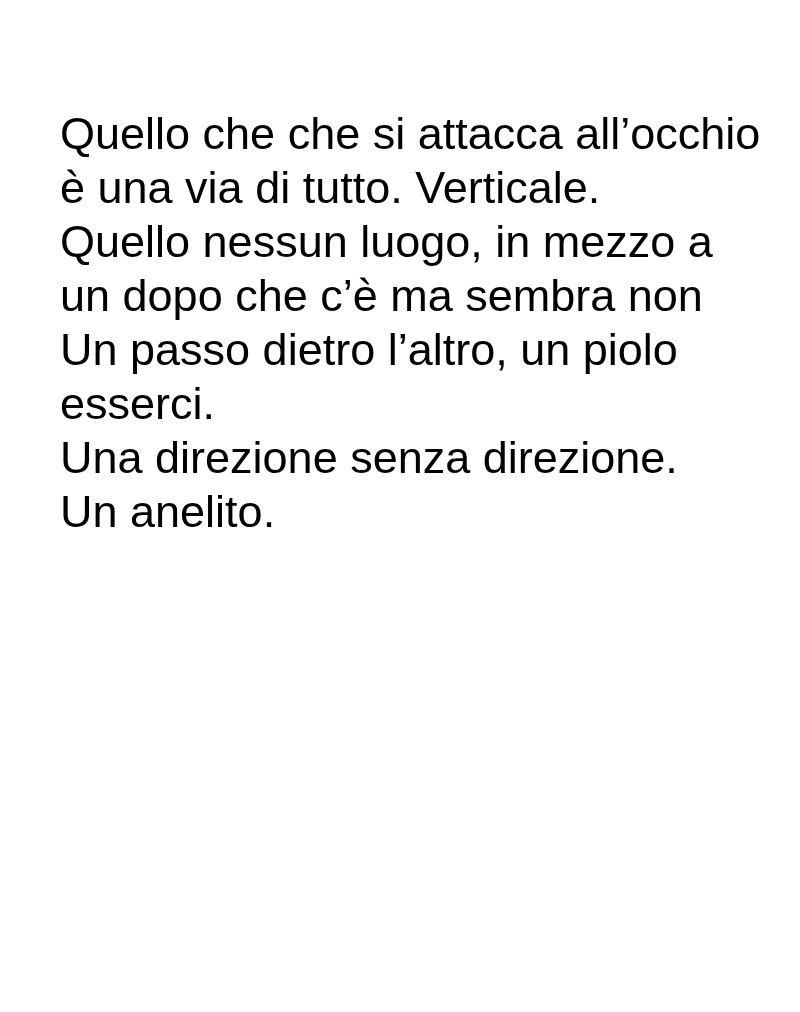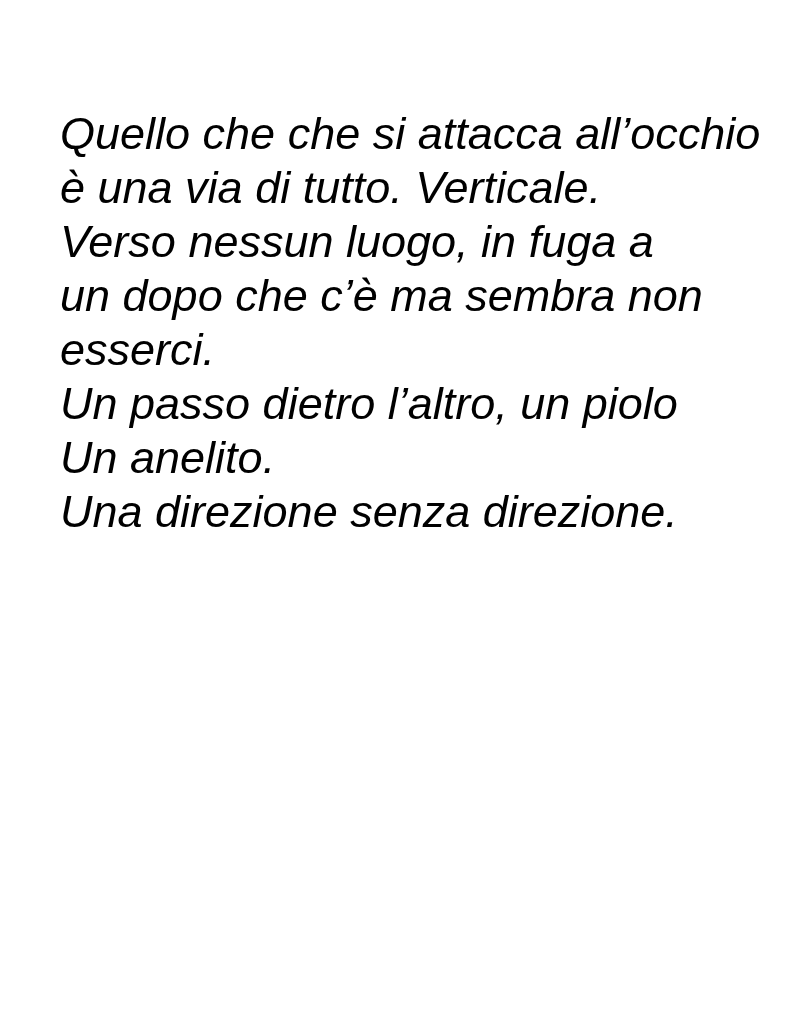--- a/index.html
+++ b/index.html
@@ -20,28 +20,27 @@
     width: 720px;
     font-family: "Liberation Sans", "DejaVu Sans", sans-serif;
     font-size: 45px;
     line-height: 54px;
     font-weight: 400;
     color: var(--text-color, #000000);
     letter-spacing: 0;
   }
   .text-line {
     white-space: nowrap;
-    font-style: italic;
   }
 </style>
 </head>
 <body style="--page-bg: #ffffff; --text-color: #000000;">
 
 <div class="text-block">
   <div class="text-line">Quello che che si attacca all’occhio</div>
   <div class="text-line">è una via di tutto. Verticale.</div>
-  <div class="text-line">Verso nessun luogo, in fuga a</div>
+  <div class="text-line">Quello nessun luogo, in mezzo a</div>
   <div class="text-line">un dopo che c’è ma sembra non</div>
+  <div class="text-line">Un passo dietro l’altro, un piolo</div>
   <div class="text-line">esserci.</div>
-  <div class="text-line">Un passo dietro l’altro, un piolo</div>
+  <div class="text-line">Una direzione senza direzione.</div>
   <div class="text-line">Un anelito.</div>
-  <div class="text-line">Una direzione senza direzione.</div>
 </div>
 
 </body></html>

